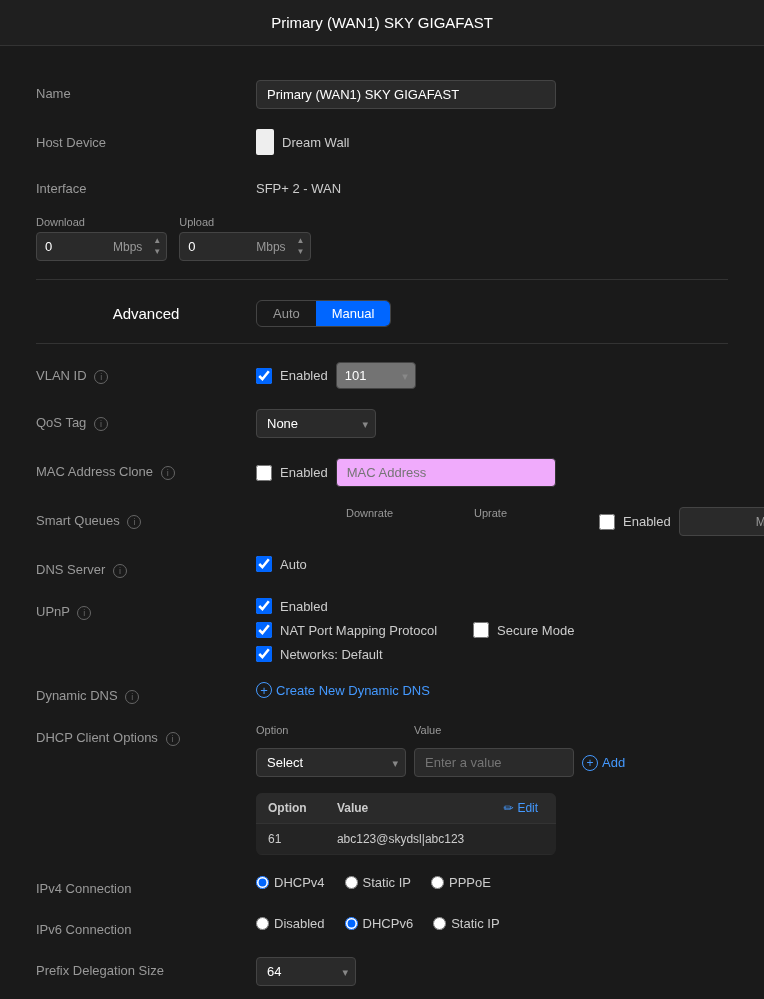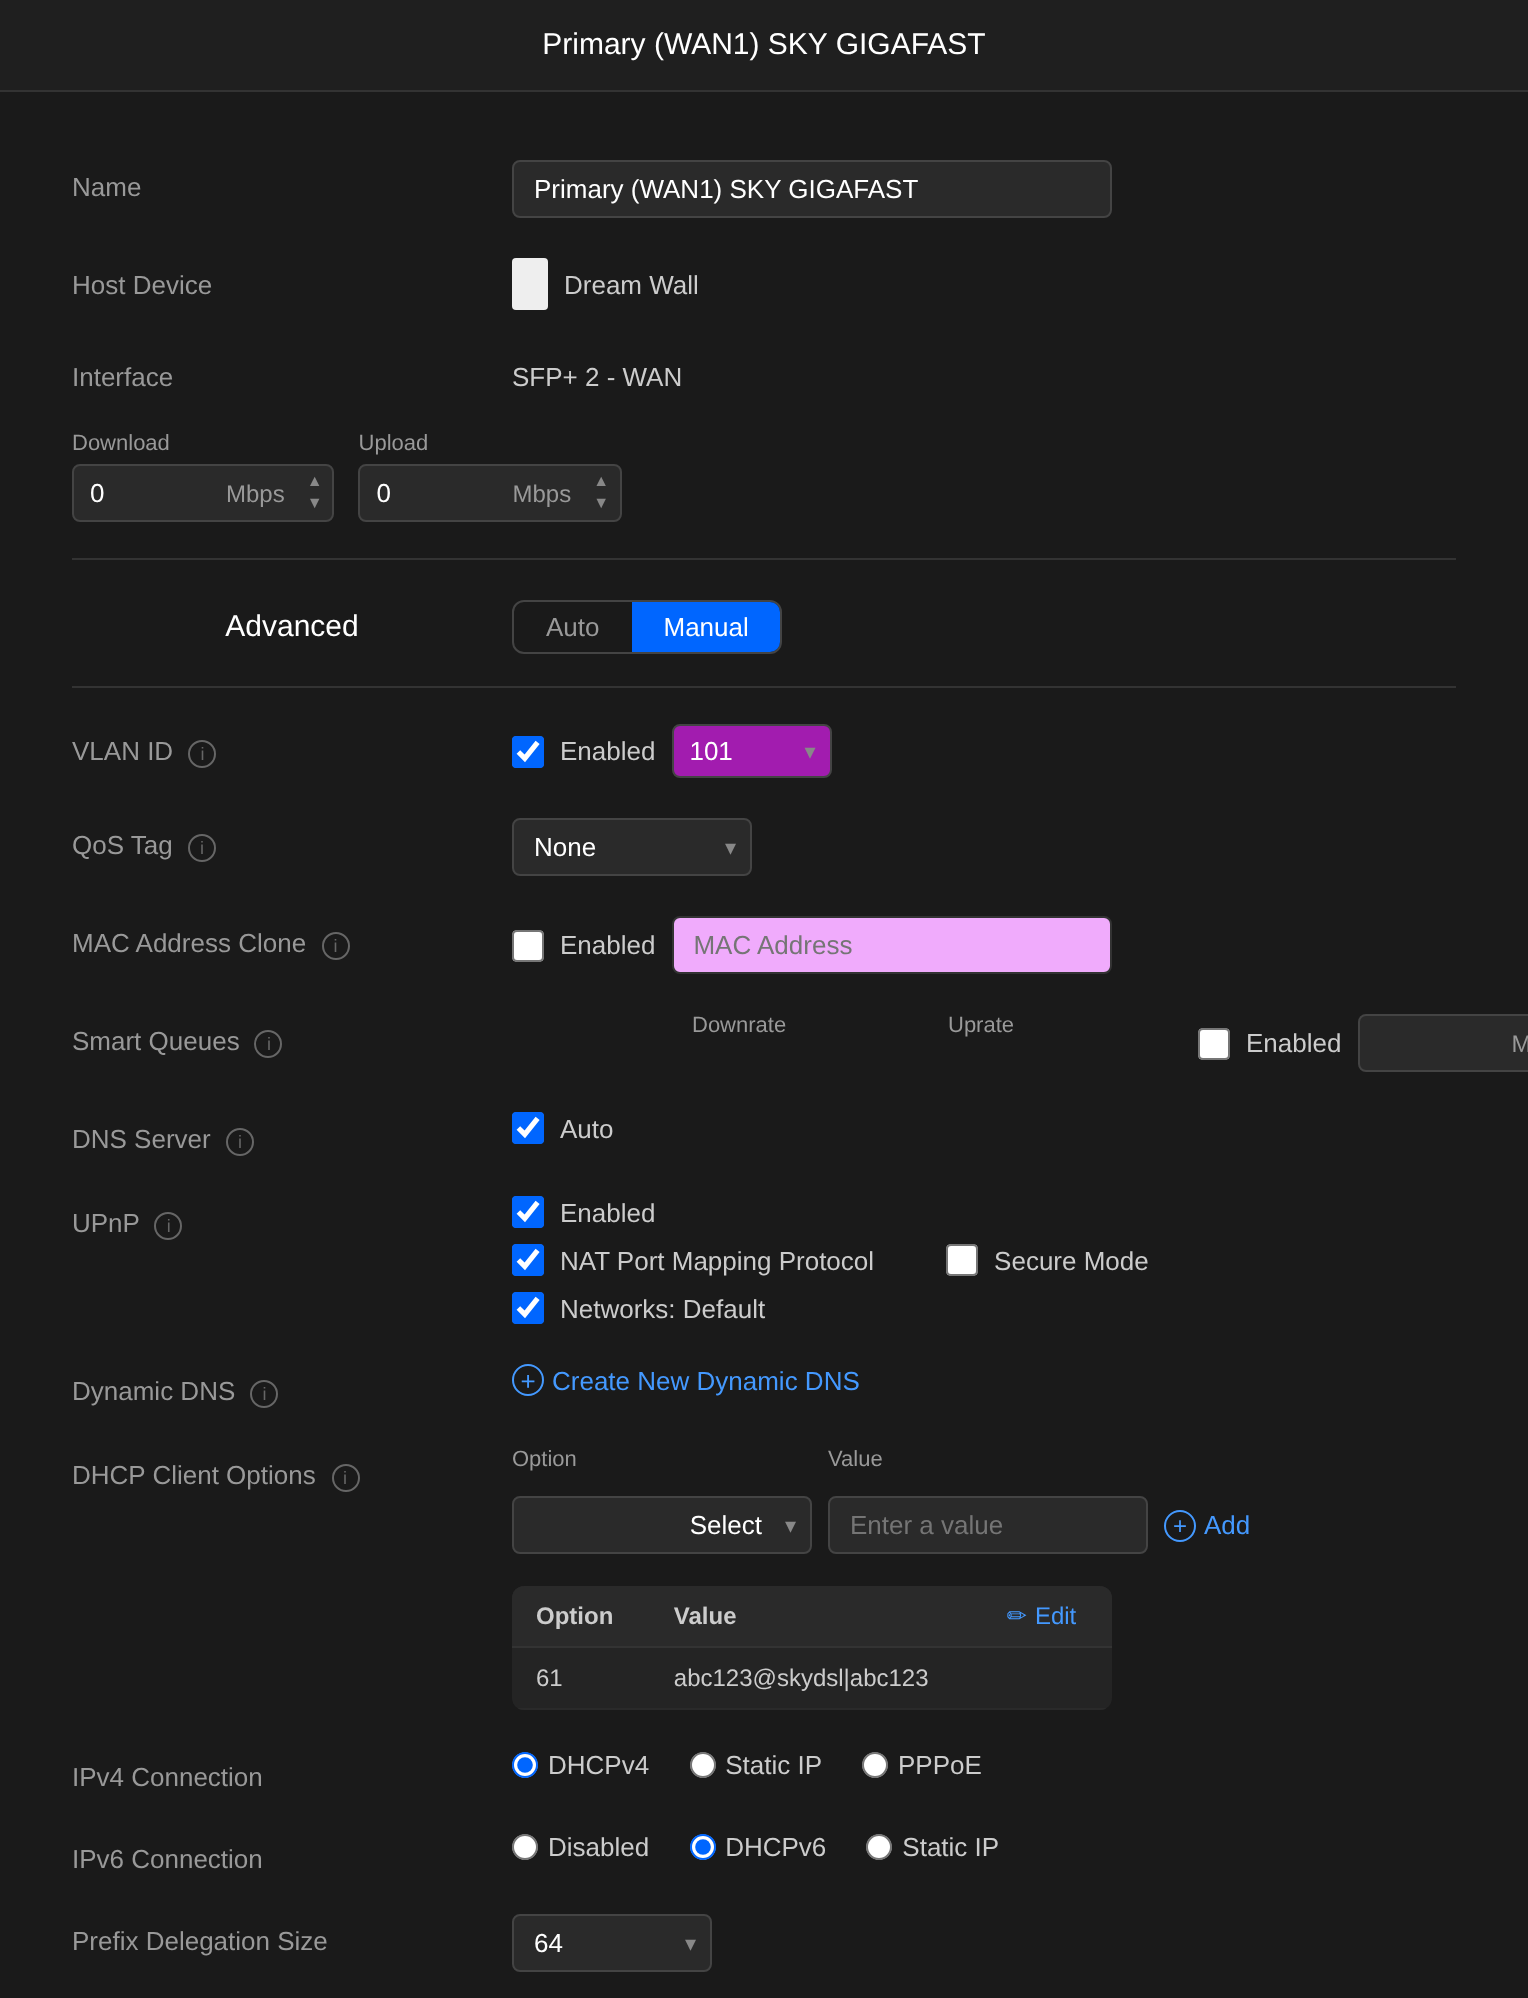--- a/index.html
+++ b/index.html
@@ -169,21 +169,21 @@
       width: 16px;
       height: 16px;
       accent-color: #0066ff;
       cursor: pointer;
     }
     input[type="radio"] {
       accent-color: #0066ff;
       cursor: pointer;
     }
     .vlan-input {
-      background: #a21caf;
+      background: #737373;
       border: 1px solid #444;
       border-radius: 4px;
       color: #fff;
       padding: 5px 8px;
       width: 80px;
       font-size: 13px;
       outline: none;
     }
     .select-input {
       background: #2a2a2a;
@@ -263,21 +263,20 @@
       border: 1px solid #444;
       border-radius: 4px;
       color: #fff;
       padding: 6px 24px 6px 10px;
       font-size: 13px;
       outline: none;
       appearance: none;
       -webkit-appearance: none;
       cursor: pointer;
       width: 150px;
-      text-align: right;
     }
     .dhcp-value-input {
       background: #2a2a2a;
       border: 1px solid #444;
       border-radius: 4px;
       color: #888;
       padding: 6px 10px;
       font-size: 13px;
       width: 160px;
       outline: none;

